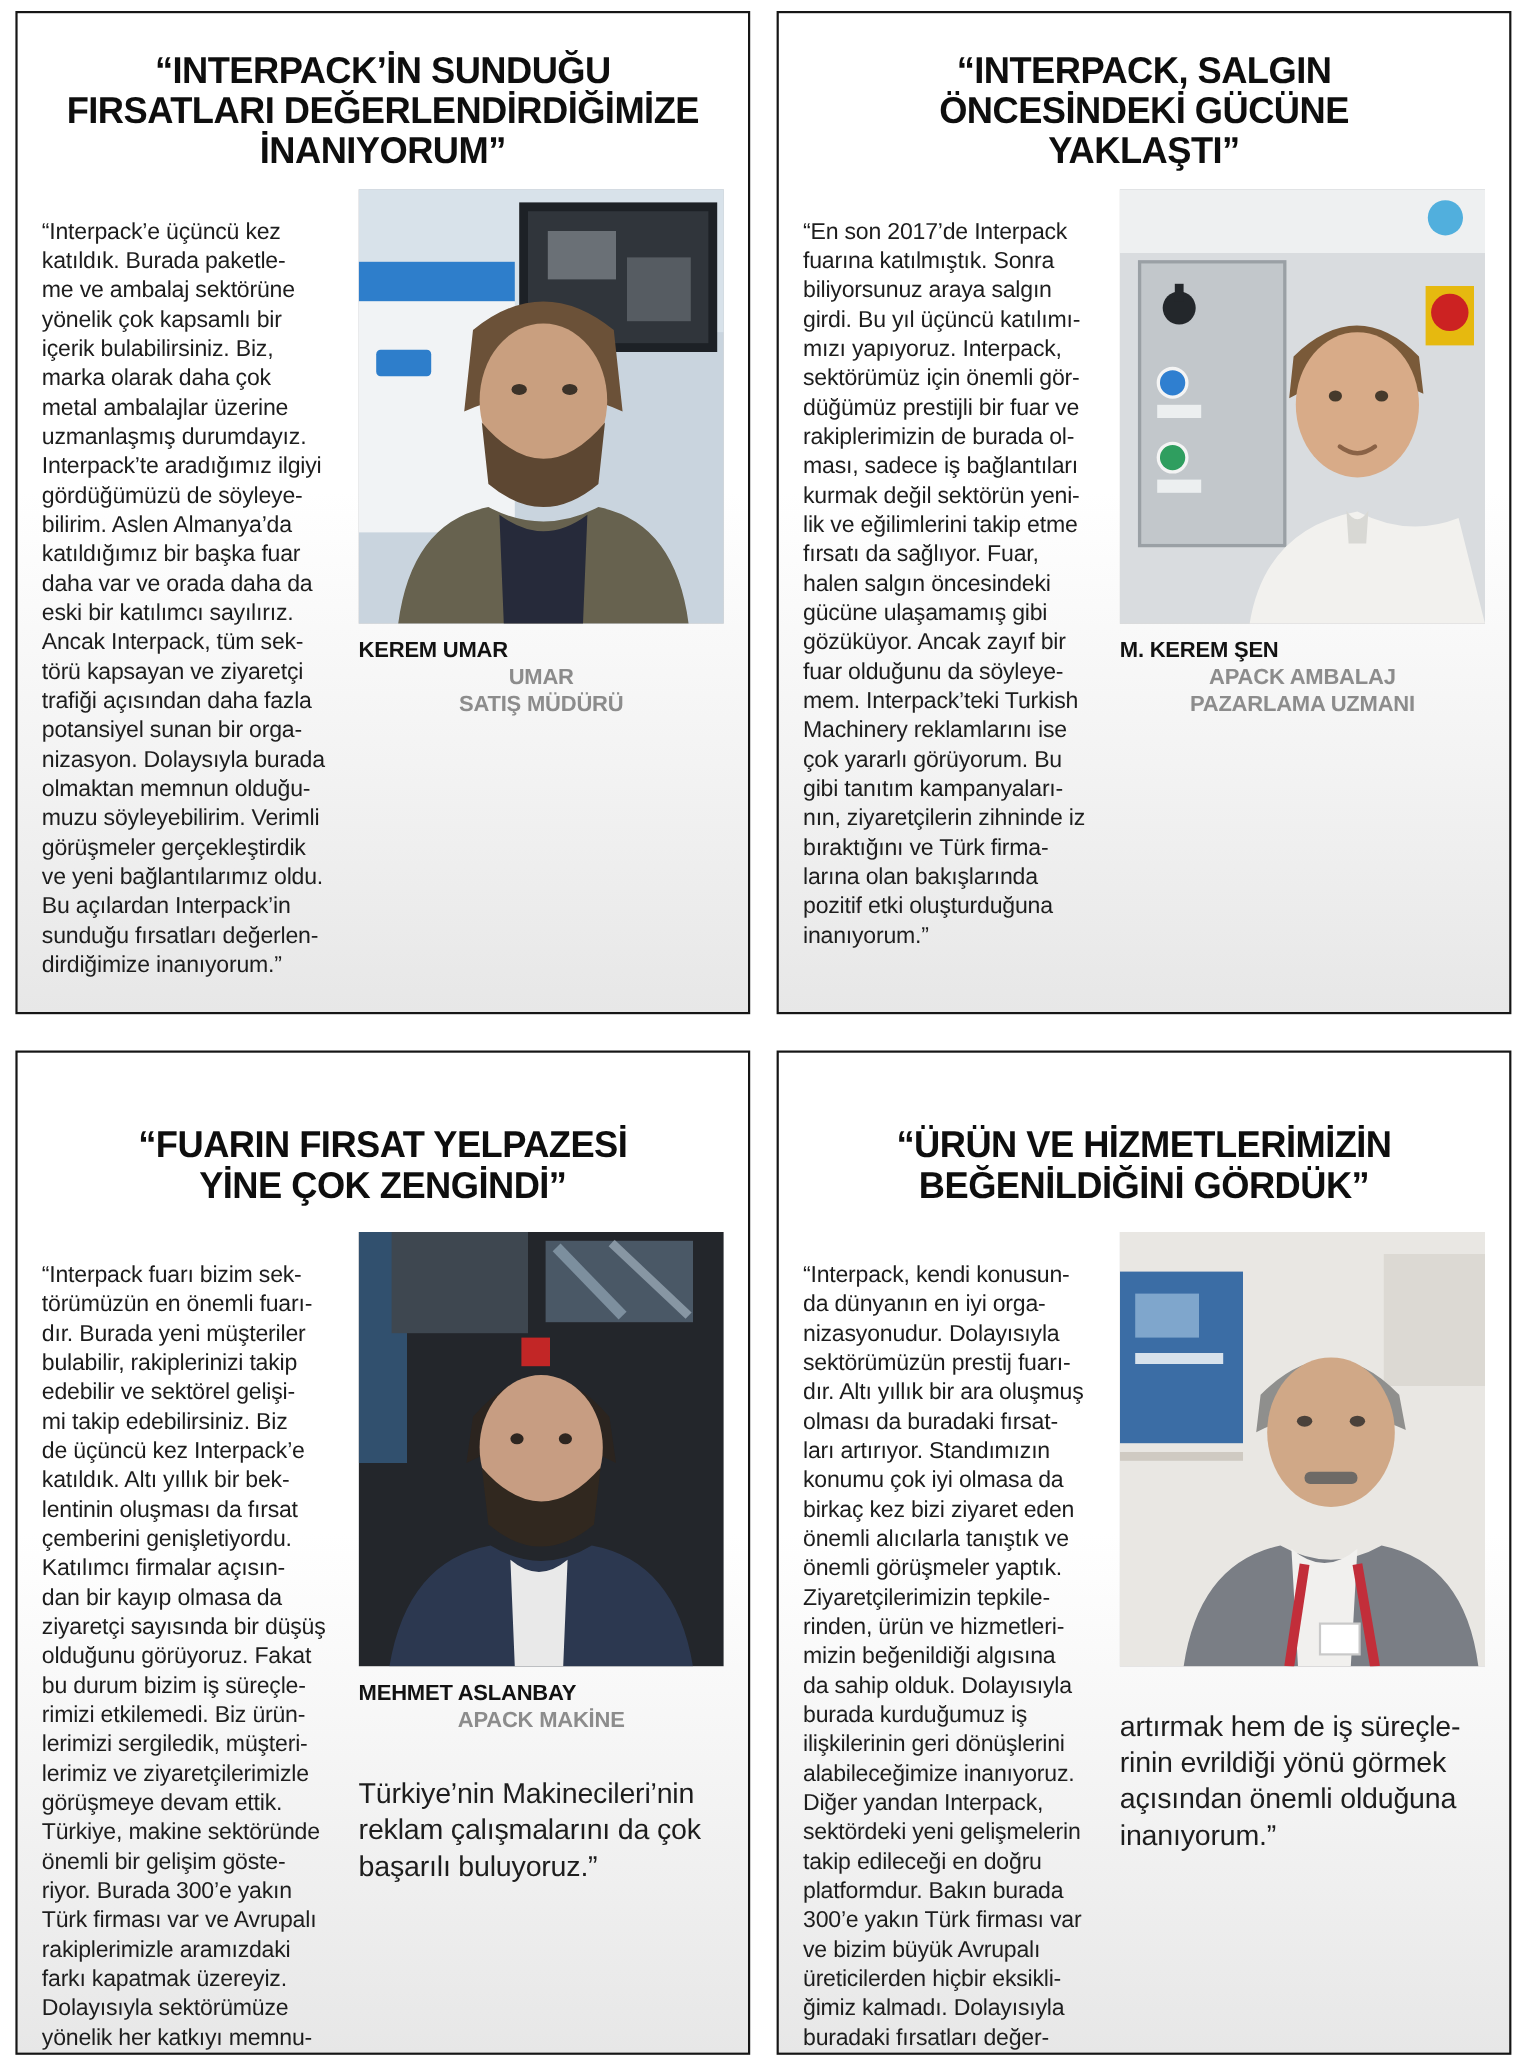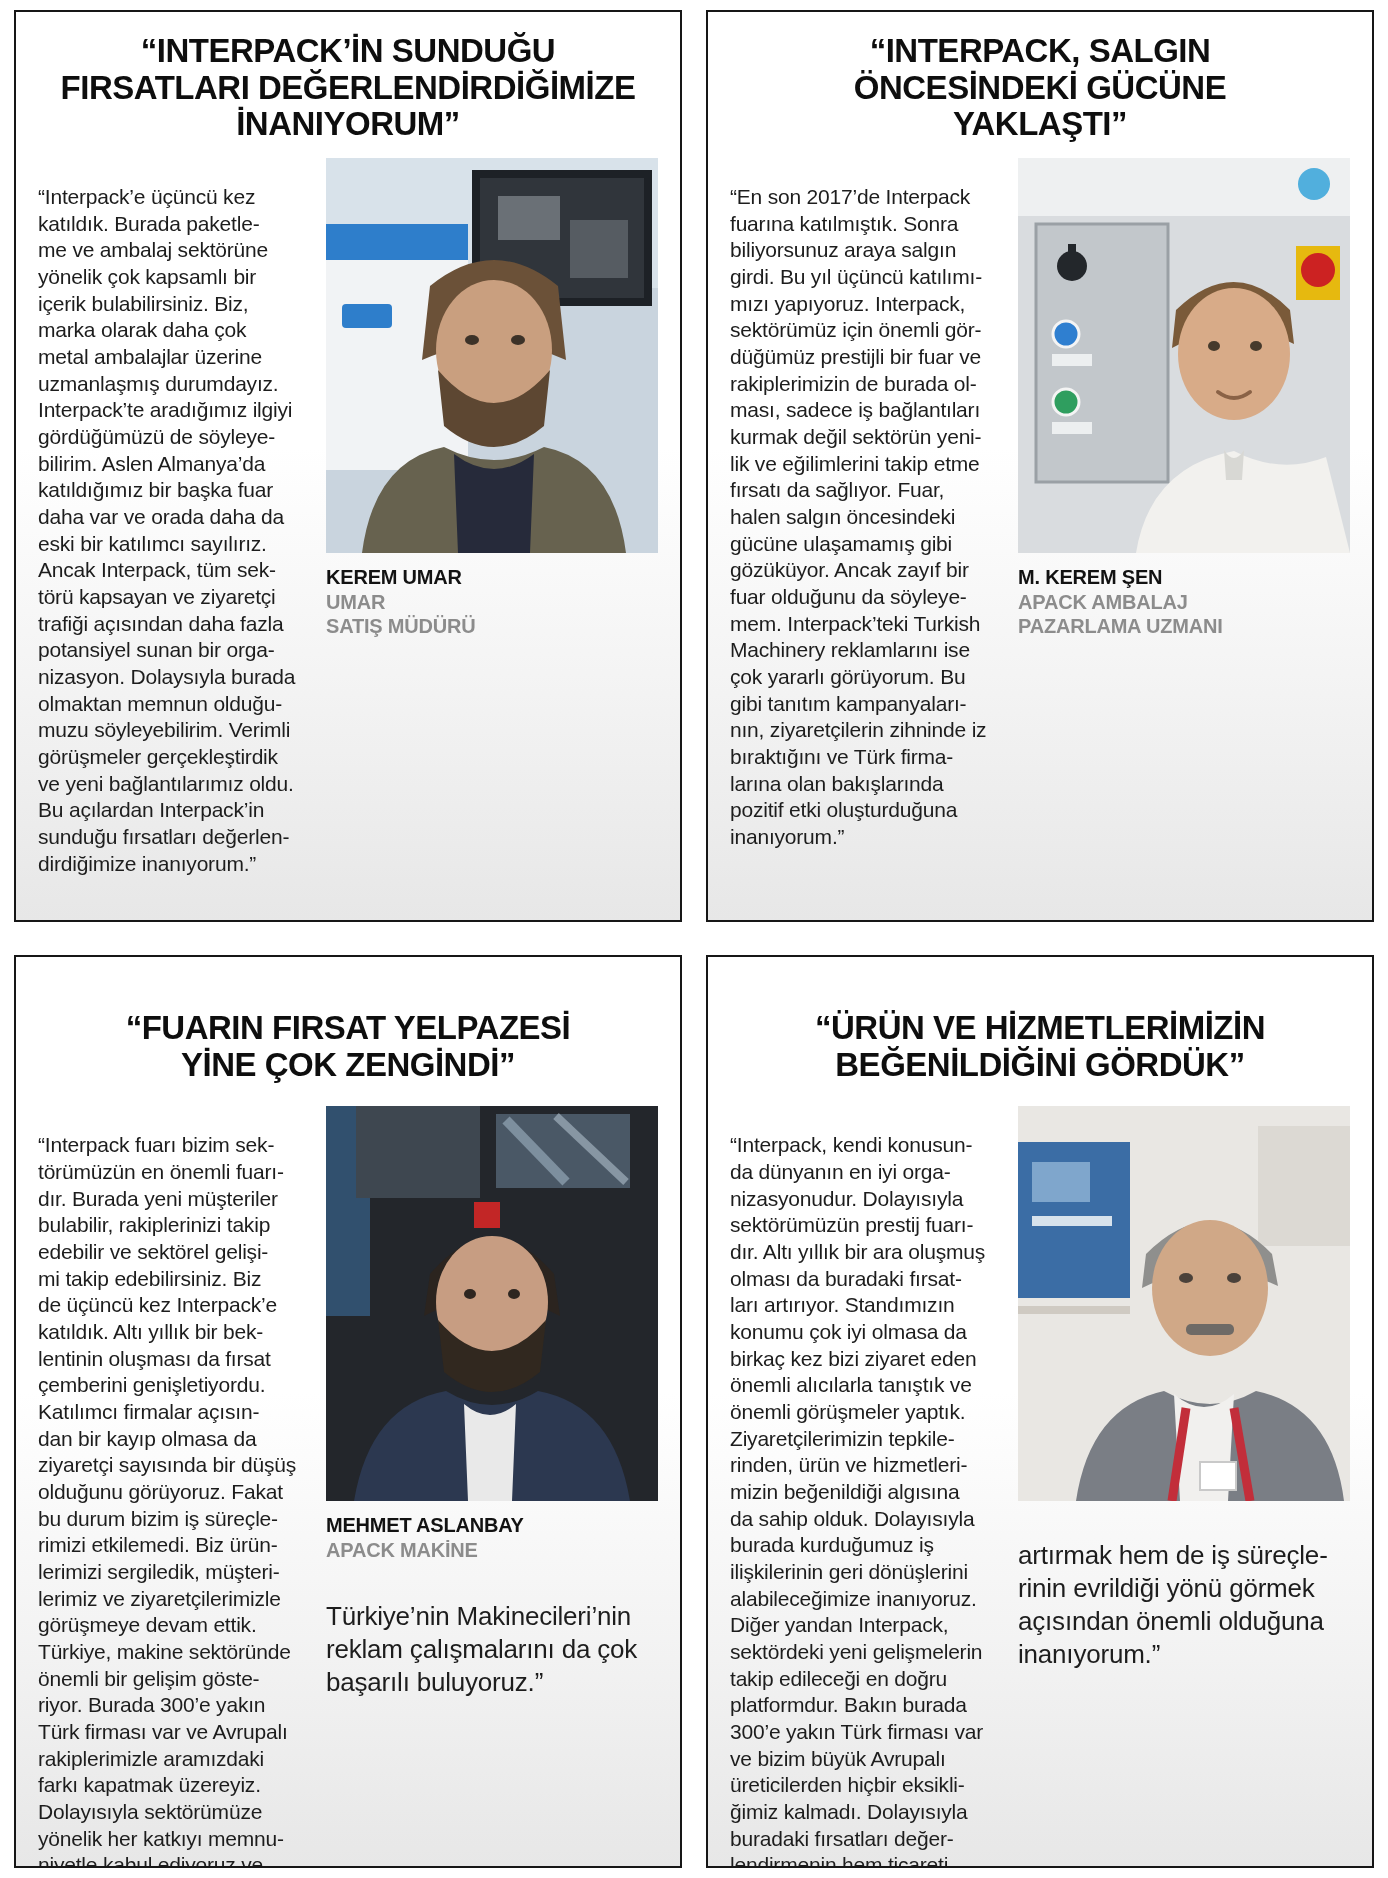--- a/index.html
+++ b/index.html
@@ -16,21 +16,21 @@
     display:grid;
     grid-template-columns:668px 668px;
     grid-template-rows:912px 913px;
     column-gap:24px;
     row-gap:33px;
   }
   .box{
     box-sizing:border-box;
     border:2px solid #161616;
     background:linear-gradient(180deg,#ffffff 0%,#ffffff 48%,#f3f3f3 75%,#e7e7e7 100%);
-    padding:18px 22px;
+    padding:32px 22px;
     overflow:hidden;
   }
   .headline{
     font-weight:700;
     font-size:34px;
     line-height:1.08;
     letter-spacing:-0.5px;
     text-align:center;
     white-space:pre-line;
     color:#0e0e0e;
@@ -58,21 +58,21 @@
   }
   .photo svg{display:block;width:100%;height:100%;}
   .caption{
     margin-top:12px;
     font-weight:700;
     font-size:20px;
     line-height:1.22;
     letter-spacing:-0.2px;
   }
   .cap-name{color:#121212;}
-  .cap-muted{color:#8c8c8c;white-space:pre-line;}
+  .cap-muted{color:#8c8c8c;white-space:pre-line;text-align:center;}
   .cont{
     margin-top:38px;
     font-size:26px;
     line-height:1.27;
     letter-spacing:-0.2px;
     color:#1d1d1d;
     white-space:pre;
   }
 </style>
 </head>

